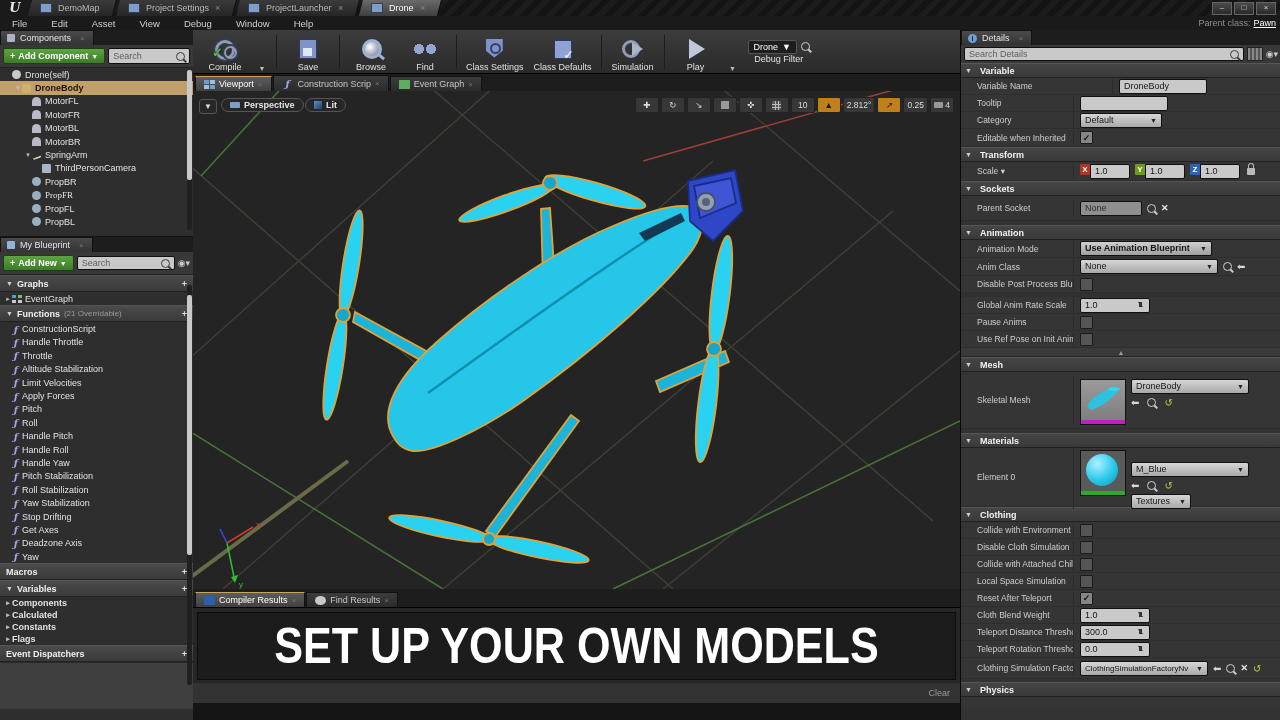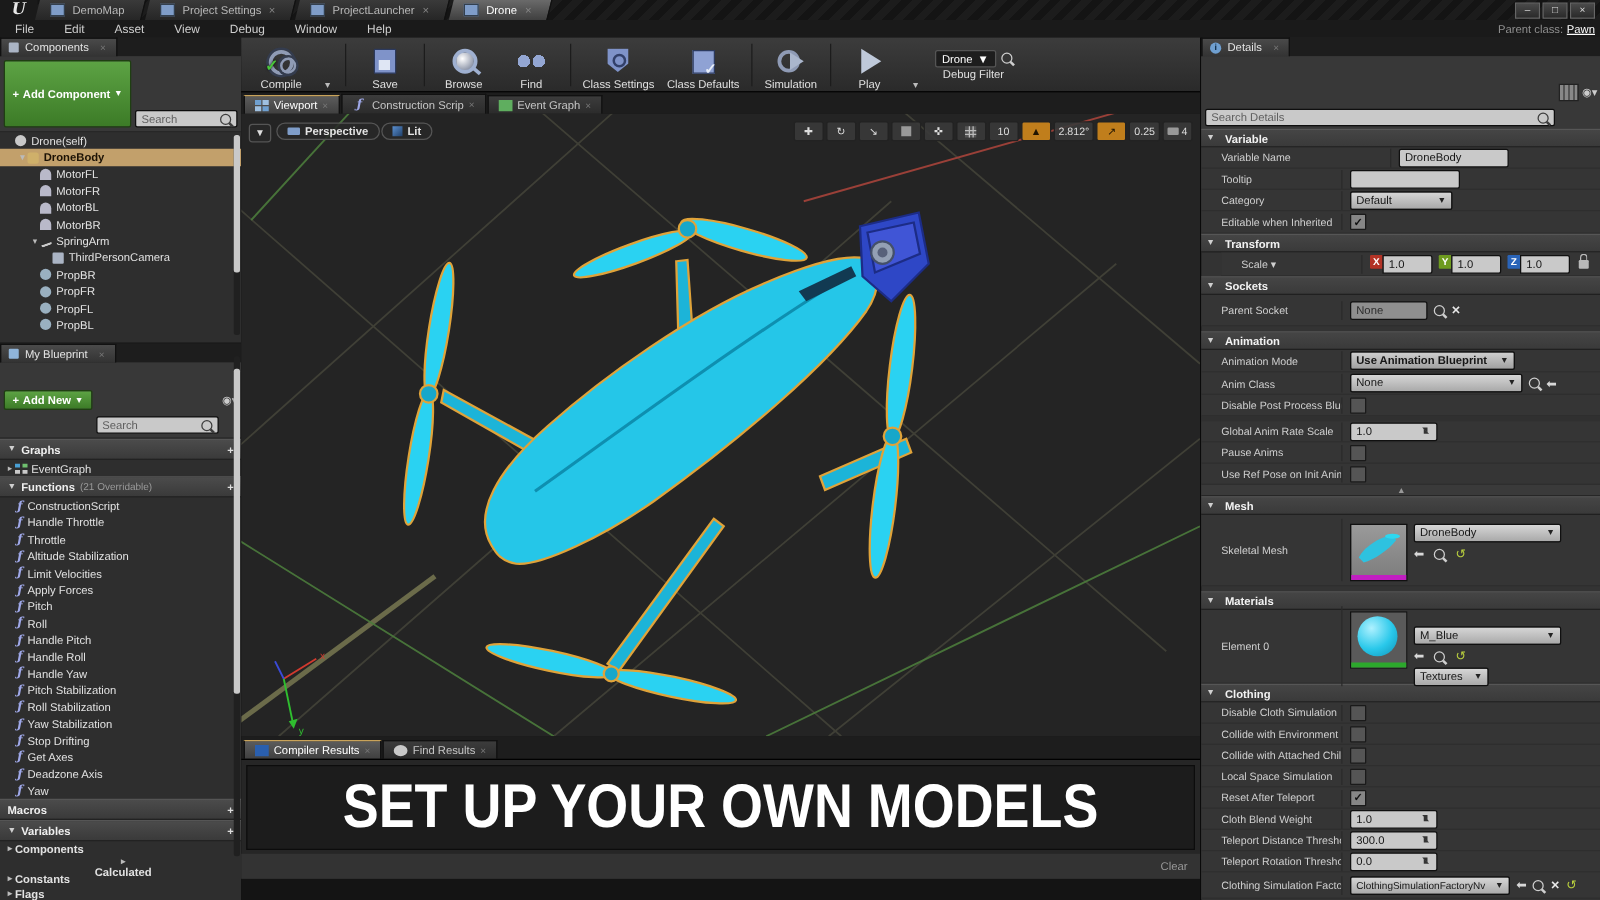--- a/index.html
+++ b/index.html
@@ -18,21 +18,21 @@
   #menubar{left:0;top:16px;width:1280px;height:14px;background:#1a1a1a;display:flex;align-items:center;font-size:9.5px;color:#cfcfcf;border-bottom:1px solid #000;}
   .mitem{padding:0 12px;}
   #parent-class{margin-left:auto;padding-right:4px;color:#8f8f8f;font-size:9px;}
   #parent-class b{color:#fff;font-weight:normal;text-decoration:underline;margin-left:3px;}
   
   .panel-tabstrip{height:15px;background:#1d1d1d;display:flex;align-items:flex-end;}
   .panel-tab{display:flex;align-items:center;gap:5px;background:linear-gradient(#4a4a4a,#333);padding:2px 8px 2px 6px;font-size:9px;color:#e4e4e4;border:1px solid #111;border-bottom:none;}
   .panel-tab .x{color:#777;font-size:8px;margin-left:4px;}
   .gbtn{background:linear-gradient(#5da344,#3c7b27);border:1px solid #1f3f12;border-radius:2px;color:#fff;font-weight:bold;font-size:9px;padding:2px 6px;display:inline-flex;align-items:center;gap:3px;}
   .gbtn .car{font-size:7px;}
-  .searchbox{background:#c9c9c9;border:1px solid #0e0e0e;border-radius:2px;color:#5e5e5e;font-size:9px;display:flex;align-items:center;padding:1px 4px;margin-top:40px;}
+  .searchbox{background:#c9c9c9;border:1px solid #0e0e0e;border-radius:2px;color:#5e5e5e;font-size:9px;display:flex;align-items:center;padding:1px 4px;}
   .searchbox .ph{flex:1;}
   .mag{width:7px;height:7px;border:1.5px solid #3c3c3c;border-radius:50%;position:relative;flex:none;}
   .mag::after{content:"";position:absolute;width:4px;height:1.5px;background:#3c3c3c;transform:rotate(45deg);left:6px;top:7px;}
   .mag.lite{border-color:#cfcfcf;}
   .mag.lite::after{background:#cfcfcf;}
   .sec-h{background:linear-gradient(#4b4b4b,#3a3a3a);border-top:1px solid #555;border-bottom:1px solid #222;color:#efefef;font-size:9px;font-weight:bold;display:flex;align-items:center;padding:0 6px;height:15px;}
   .sec-h .plus{margin-left:auto;color:#ddd;font-weight:bold;}
   .tri{font-size:7px;margin-right:4px;color:#cfcfcf;}
   .cb{width:11px;height:11px;background:#868686;border:1px solid #1a1a1a;border-radius:1px;display:inline-flex;align-items:center;justify-content:center;font-size:9px;color:#111;font-weight:bold;}
   .cb.off{background:#555;}
@@ -237,21 +237,21 @@
       <div class="trow" style="padding-left: 34px;">
         <div class="exp"></div>
         <div class="ci cam"></div>
         <div>ThirdPersonCamera</div>
       </div>
       <div class="trow" style="padding-left: 24px;">
         <div class="exp"></div>
         <div class="ci prop"></div>
         <div>PropBR</div>
       </div>
-      <div class="trow" style="padding-left: 24px;">
+      <div class="trow" style="padding-left: 24px; font-family: Liberation Serif, serif;">
         <div class="exp"></div>
         <div class="ci prop"></div>
         <div>PropFR</div>
       </div>
       <div class="trow" style="padding-left: 24px;">
         <div class="exp"></div>
         <div class="ci prop"></div>
         <div>PropFL</div>
       </div>
       <div class="trow" style="padding-left: 24px;">
@@ -378,21 +378,21 @@
   <div class="sec-h">
       <span class="tri">▼</span>
       <span>Variables</span>
       <span class="plus">+</span>
     </div>
   <div id="varcat-list">
       <div class="trow" style="height: 12px; font-weight: bold; padding-left: 4px;">
         <div class="exp">▸</div>
         <div>Components</div>
       </div>
-      <div class="trow" style="height: 12px; font-weight: bold; padding-left: 4px; flex-direction: column;">
+      <div class="trow" style="height: 12px; font-weight: bold; padding-left: 4px;">
         <div class="exp">▸</div>
         <div>Calculated</div>
       </div>
       <div class="trow" style="height: 12px; font-weight: bold; padding-left: 4px;">
         <div class="exp">▸</div>
         <div>Constants</div>
       </div>
       <div class="trow" style="height: 12px; font-weight: bold; padding-left: 4px;">
         <div class="exp">▸</div>
         <div>Flags</div>
@@ -679,21 +679,21 @@
     <span class="dlabel">Editable when Inherited</span>
     <span class="dctrl">
         <span class="cb">✓</span>
       </span>
   </div>
 
   <div class="dsec">
       <span class="tri">▼</span>
       <span>Transform</span>
     </div>
-  <div class="drow" style="height:18px;margin-left:16px;">
+  <div class="drow" style="height:18px;">
     <span class="dlabel"><span>Scale</span> ▾</span>
     <span class="dctrl">
       <span style="display:flex;">
           <span class="chip" style="background:#b33326;">X</span>
           <span class="field" style="width:30px;border-radius:0 2px 2px 0;">1.0</span>
         </span>
       <span style="display:flex;">
           <span class="chip" style="background:#6e9b1f;">Y</span>
           <span class="field" style="width:30px;border-radius:0 2px 2px 0;">1.0</span>
         </span>
@@ -828,27 +828,27 @@
       </span>
     </span>
   </div>
 
   <div class="dsec">
       <span class="tri">▼</span>
       <span>Clothing</span>
     </div>
   <div id="clothing-rows">
       <div class="drow" style="height: 16px;">
-        <div class="dlabel">Disable Cloth Simulation</div>
+        <div class="dlabel">Collide with Environment</div>
         <div class="dctrl">
           <div class="cb off"></div>
         </div>
       </div>
       <div class="drow" style="height: 16px;">
-        <div class="dlabel">Collide with Environment</div>
+        <div class="dlabel">Disable Cloth Simulation</div>
         <div class="dctrl">
           <div class="cb off"></div>
         </div>
       </div>
       <div class="drow" style="height: 16px;">
         <div class="dlabel">Collide with Attached Childre</div>
         <div class="dctrl">
           <div class="cb off"></div>
         </div>
       </div>

